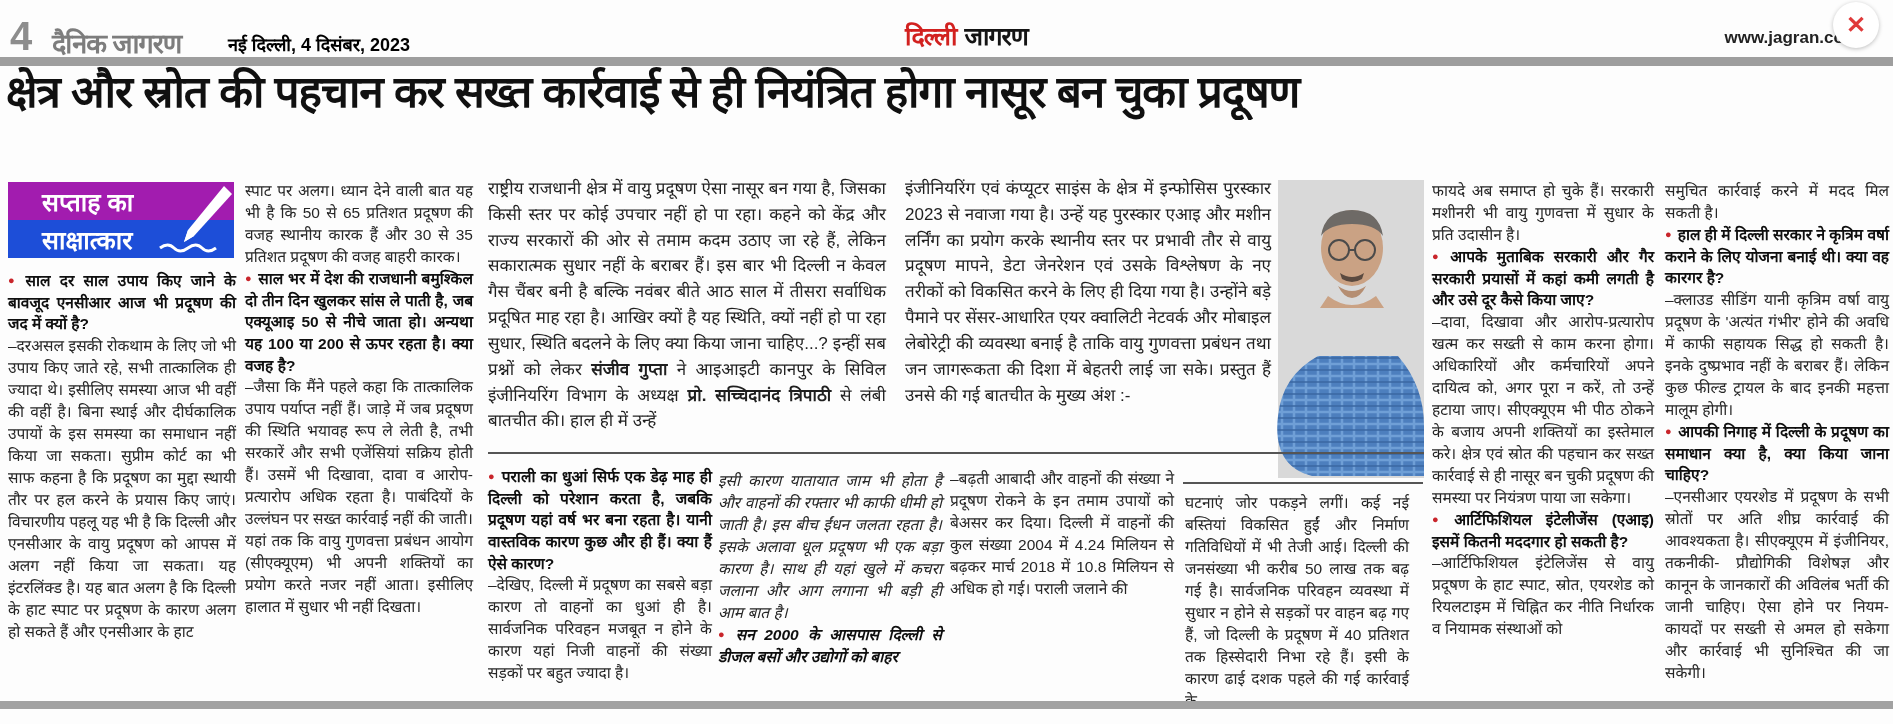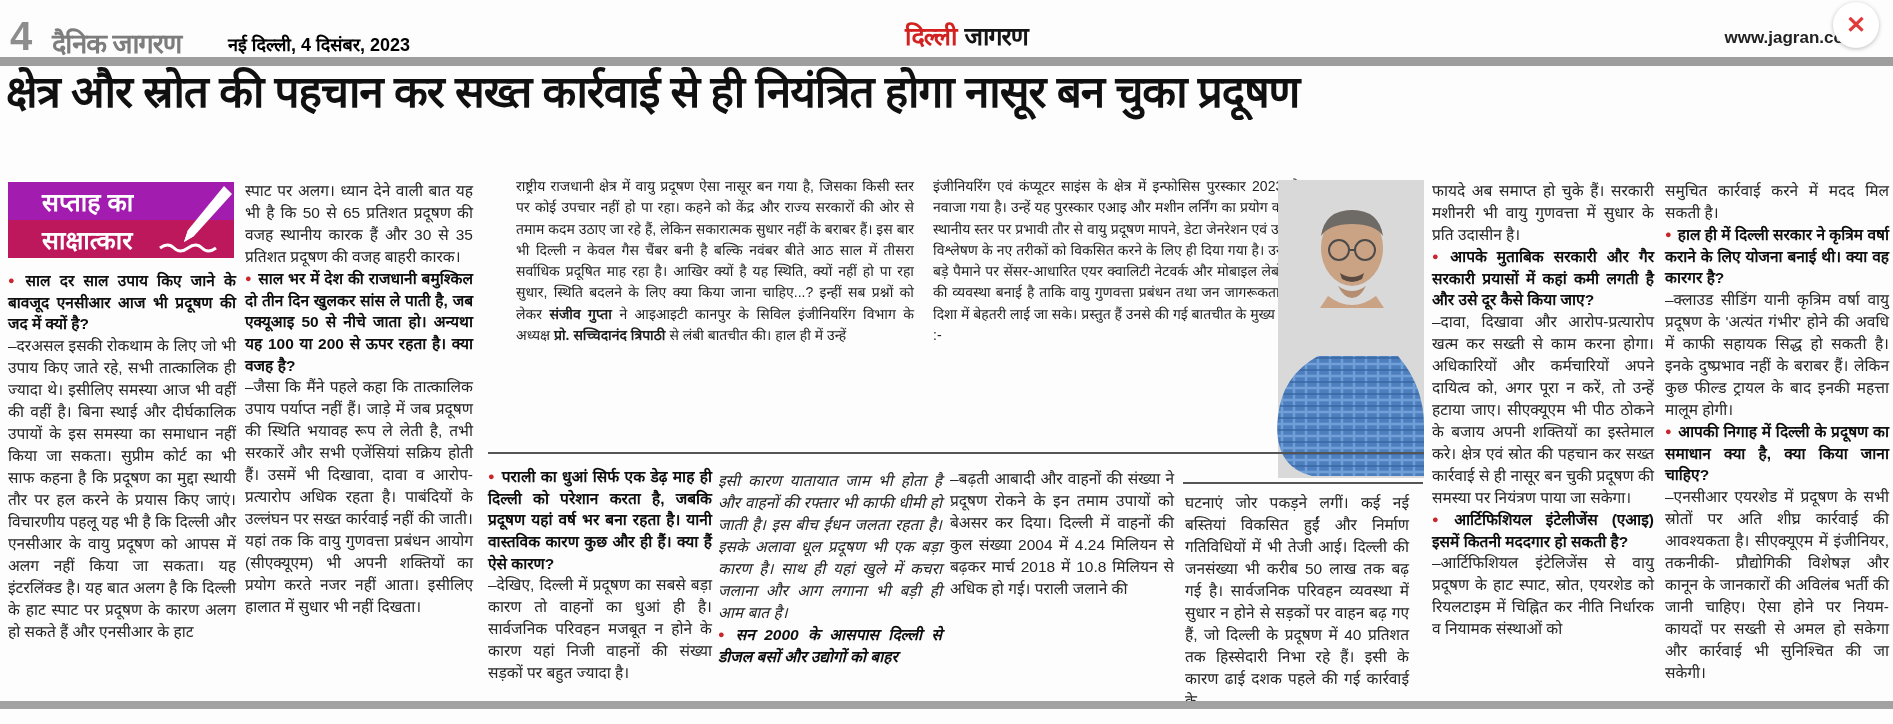--- a/index.html
+++ b/index.html
@@ -19,28 +19,28 @@
   .toprule{position:absolute;left:0;top:57px;width:1893px;height:9px;background:#9e9e9e;}
   .botrule{position:absolute;left:0;top:701px;width:1893px;height:8px;background:#a2a2a2;}
   
   .headline{position:absolute;left:6px;top:60px;width:1884px;font-size:44px;font-weight:800;
             color:#101010;white-space:nowrap;letter-spacing:-1px;overflow:hidden;}
   
   .badge{position:absolute;left:8px;top:182px;width:226px;height:76px;}
   .badge .half{position:absolute;left:0;width:100%;height:38px;color:#fff;font-weight:800;
                font-size:25px;display:flex;align-items:center;padding-left:34px;box-sizing:border-box;}
   .badge .g{top:0;background:#a21caf;}
-  .badge .r{top:38px;background:#be185d;font-family:Liberation Serif, serif;}
+  .badge .r{top:38px;background:#1d4ed8;font-family:Liberation Serif, serif;}
   .badge svg{position:absolute;right:2px;top:2px;}
   
   .col{position:absolute;font-size:15.5px;line-height:1.42;text-align:justify;color:#262626;}
   .col p{margin:0;}
   .q{font-weight:700;color:#0f0f0f;line-height:1.4;}
   .bullet{color:#c9252b;font-size:11px;margin-right:6px;vertical-align:2px;}
-  .intro{font-size:14px;line-height:1.52;color:#1f1f1f;margin-left:28px;}
+  .intro{font-size:17px;line-height:1.52;color:#1f1f1f;}
   .intro b{font-weight:800;}
   .divider{position:absolute;left:488px;top:452px;width:936px;height:2px;background:#555;}
   .divider2{position:absolute;left:1183px;top:482px;width:240px;height:2px;background:#555;}
   
   .photo{position:absolute;left:1252px;top:178px;width:172px;height:300px;}
 </style>
 </head>
 <body>
 
 <div id="page">

